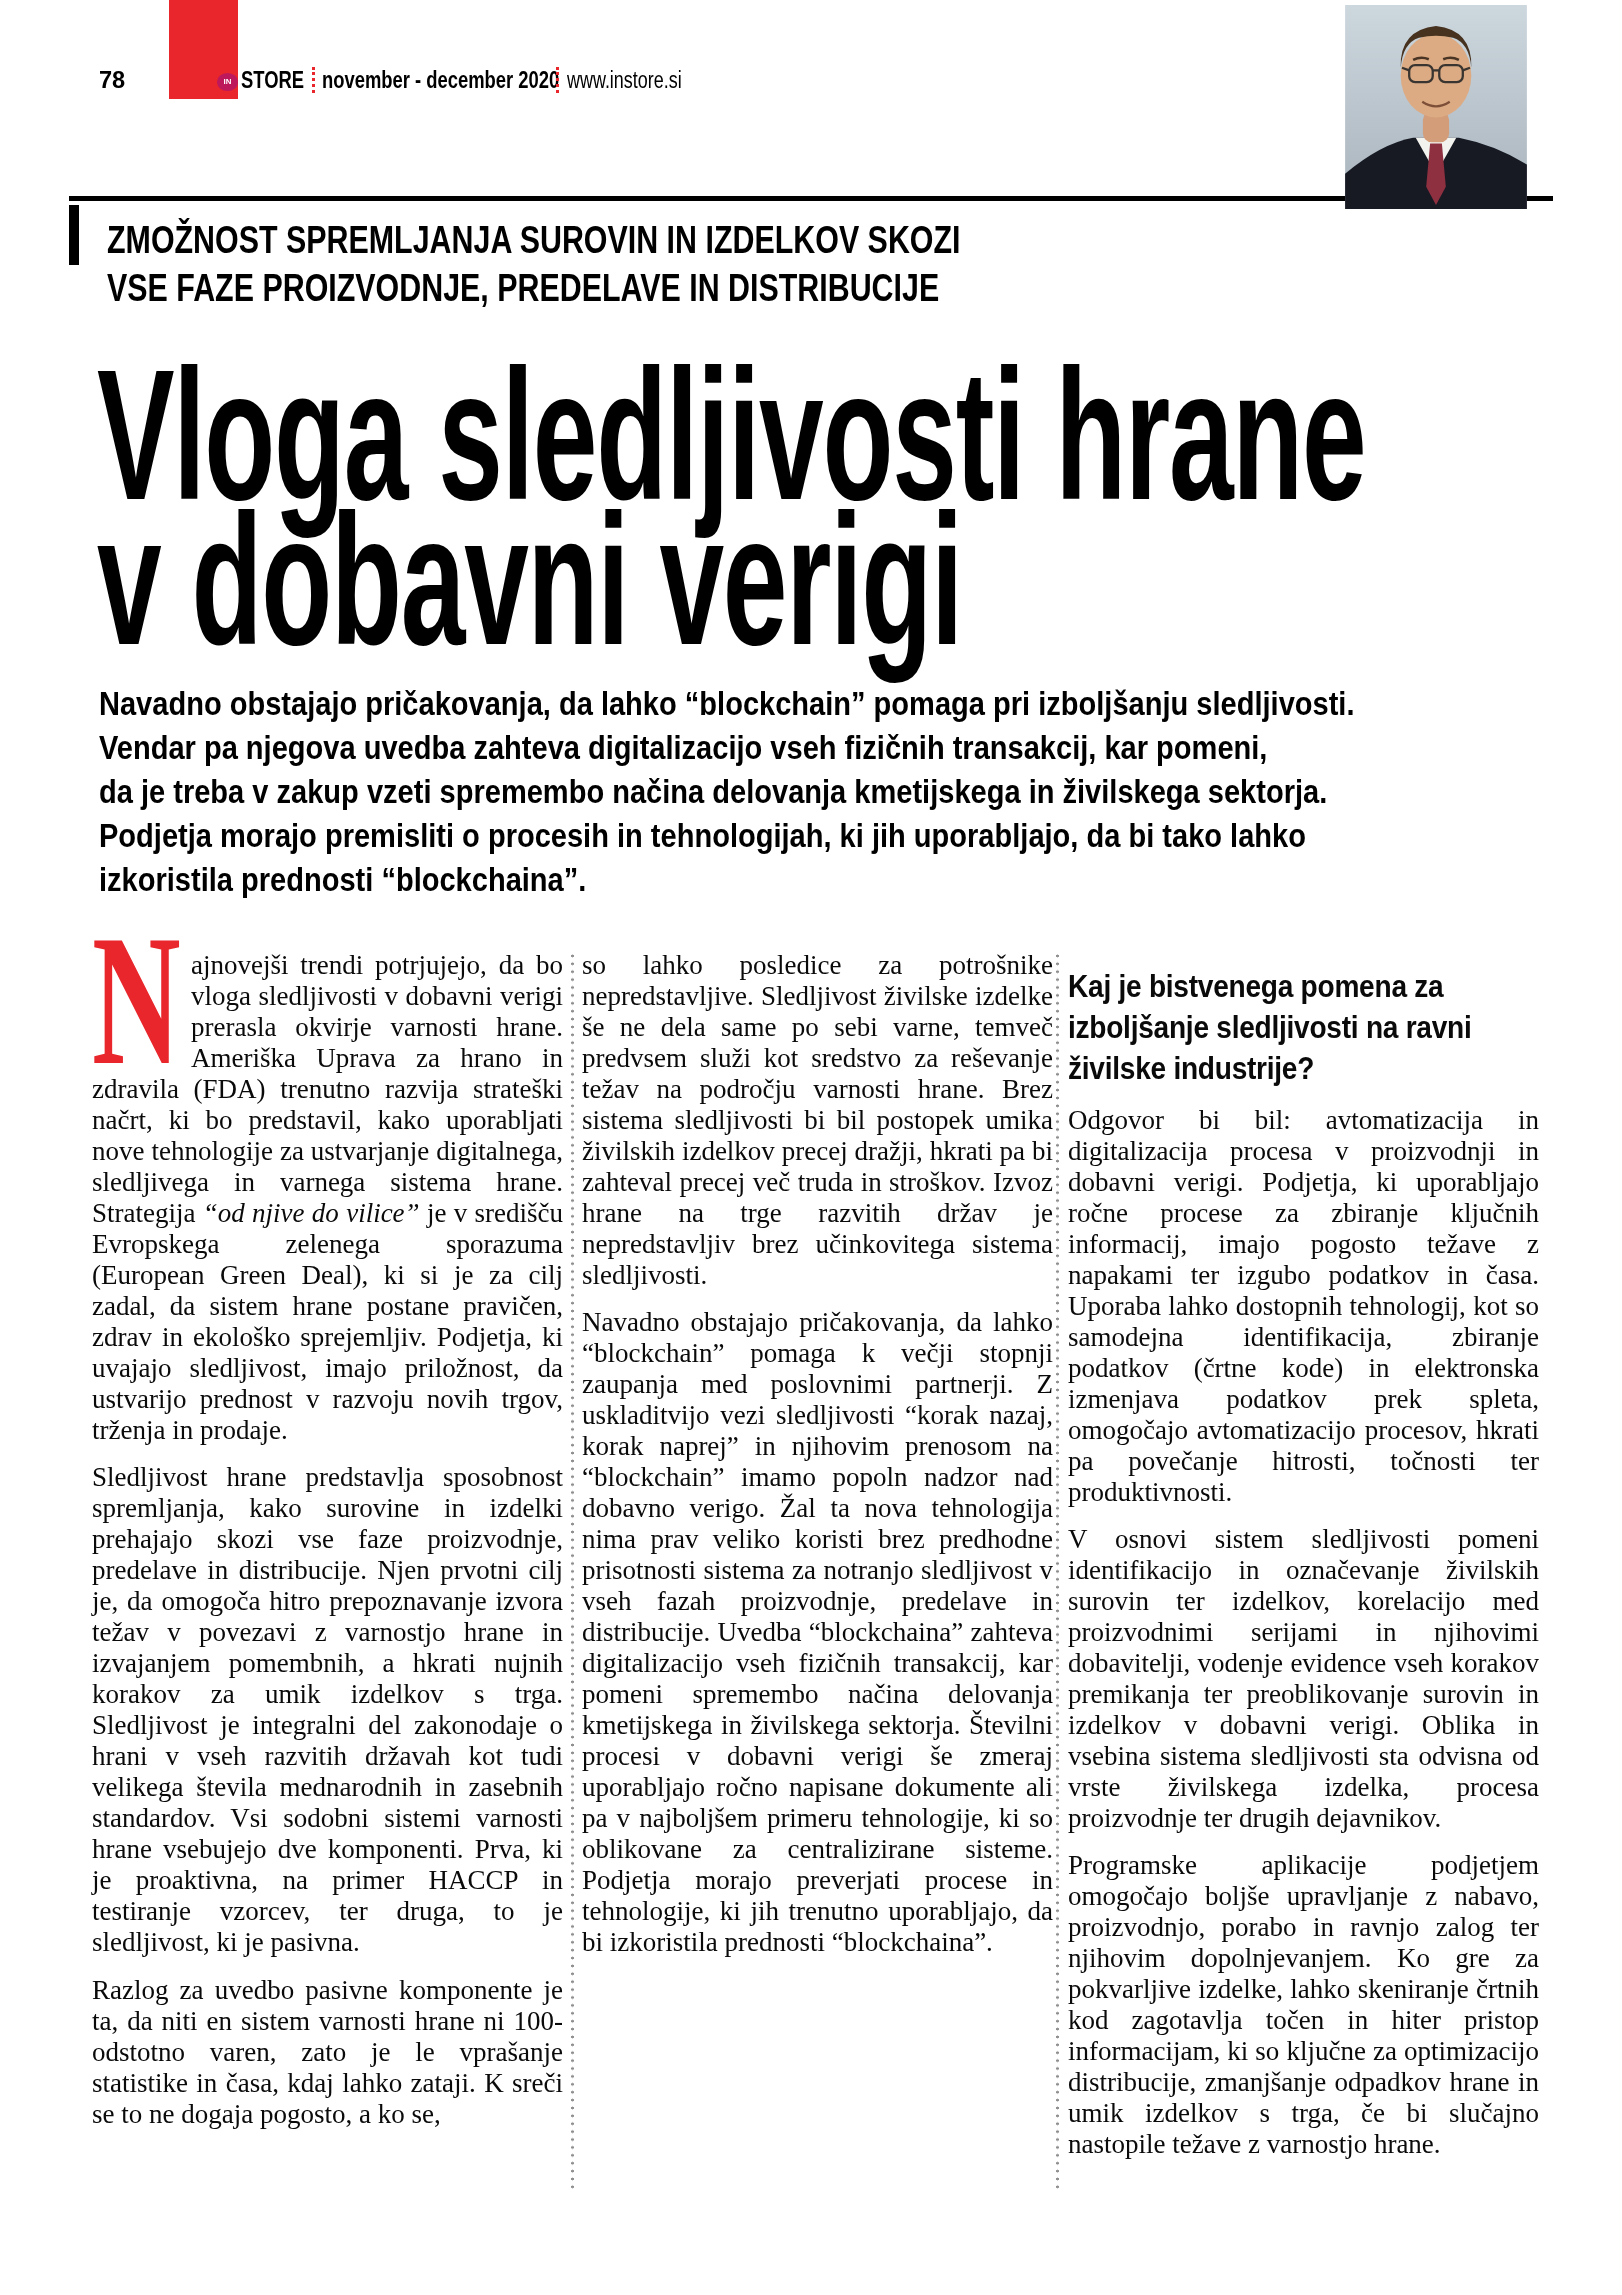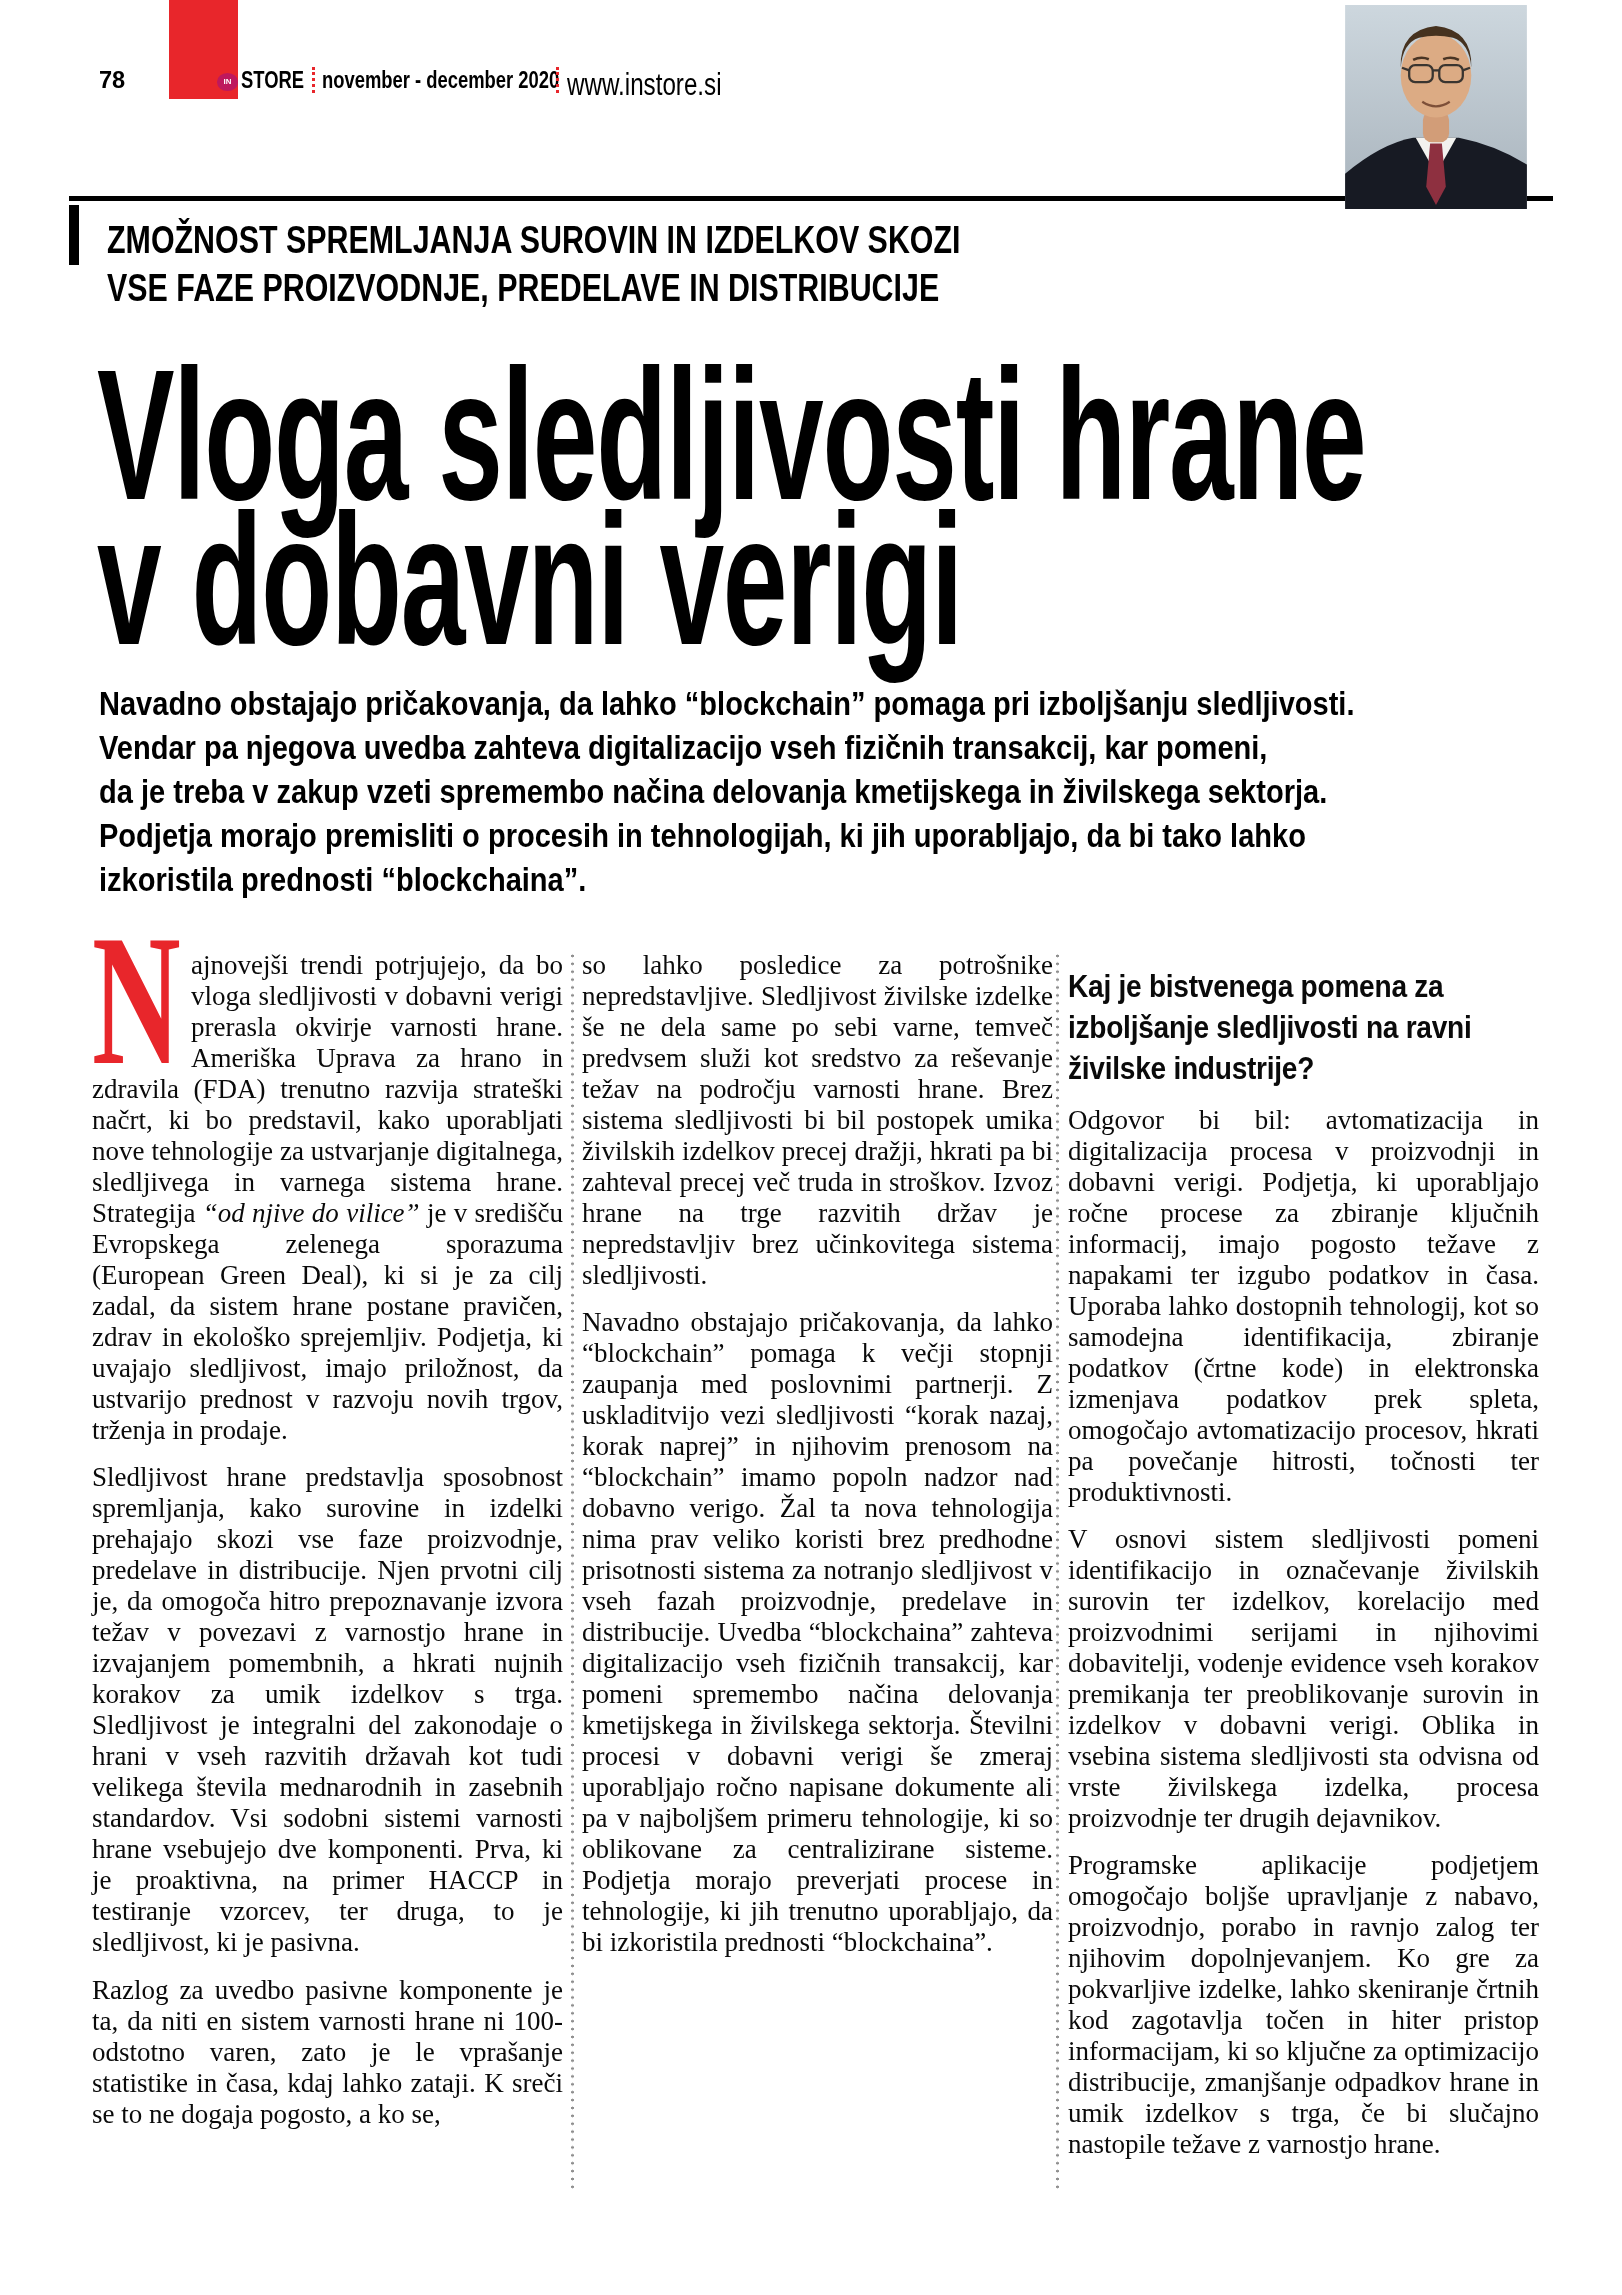--- a/index.html
+++ b/index.html
@@ -11,21 +11,21 @@
 
   
   .pagenum{left:99px;top:69px;font-size:23.6px;font-weight:bold;line-height:1;}
   .redblock{left:169px;top:0;width:69px;height:99px;background:#e8262b;}
   .inbadge{left:217px;top:73px;width:21px;height:17.7px;border-radius:50%;background:#be185d;
            color:#fff;font-size:7.9px;font-weight:bold;display:flex;align-items:center;justify-content:center;
            letter-spacing:0;}
   .store{left:241px;top:69px;font-size:23.6px;font-weight:bold;line-height:1;}
   .hsep{top:67px;width:0;height:26px;border-left:3.3px dotted #e8262b;}
   .issue{left:322px;top:69px;font-size:23.6px;font-weight:bold;line-height:1;}
-  .website{left:567px;top:69px;font-size:31px;font-weight:normal;line-height:1;}
+  .website{left:567px;top:69px;font-size:23px;font-weight:normal;line-height:1;}
   .sechead{left:98px;top:115px;font-size:48px;font-weight:bold;line-height:53px;letter-spacing:-0.7px;}
   .authorblock{left:851px;top:136px;width:491px;text-align:right;line-height:26px;}
   .authorblock .ln{display:inline-block;transform:scaleX(0.8);transform-origin:right top;white-space:nowrap;}
   .author-name{font-size:22px;font-weight:bold;}
   .author-role{font-size:22px;font-weight:normal;}
   .headrule{left:69px;top:196px;width:1484px;height:4.6px;background:#000;}
   .photo{left:1345px;top:5.2px;width:182px;height:204px;z-index:5;}
 
   
   .kickbar{left:69px;top:205px;width:9.8px;height:60px;background:#000;}

